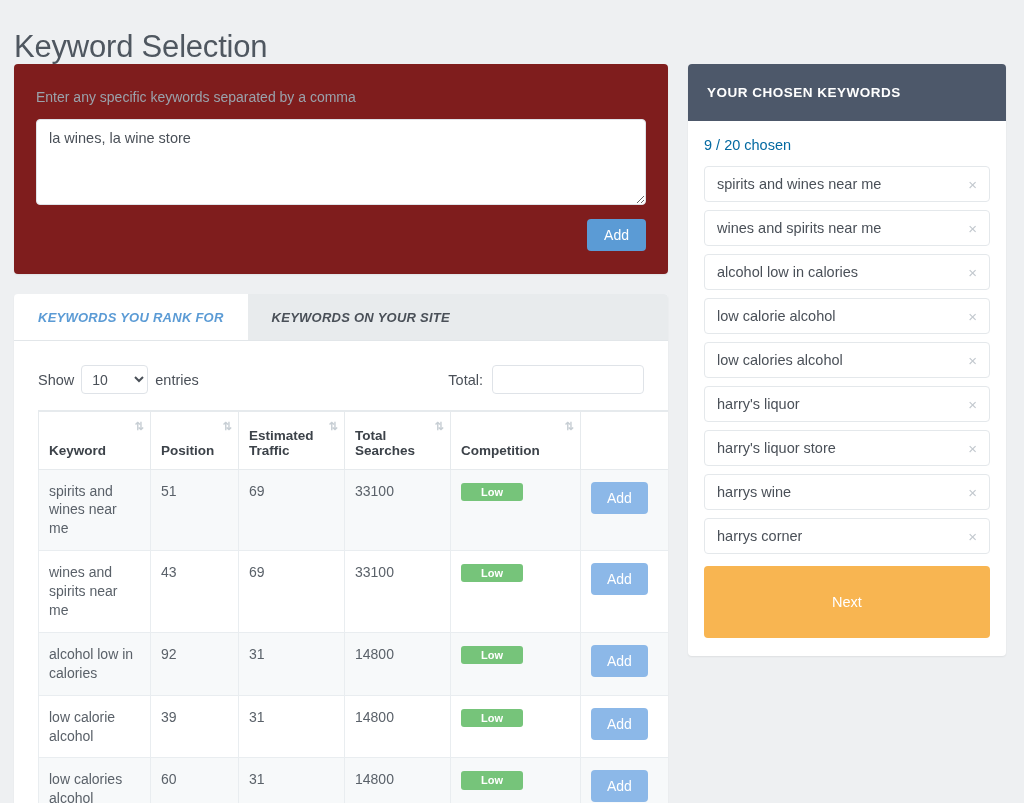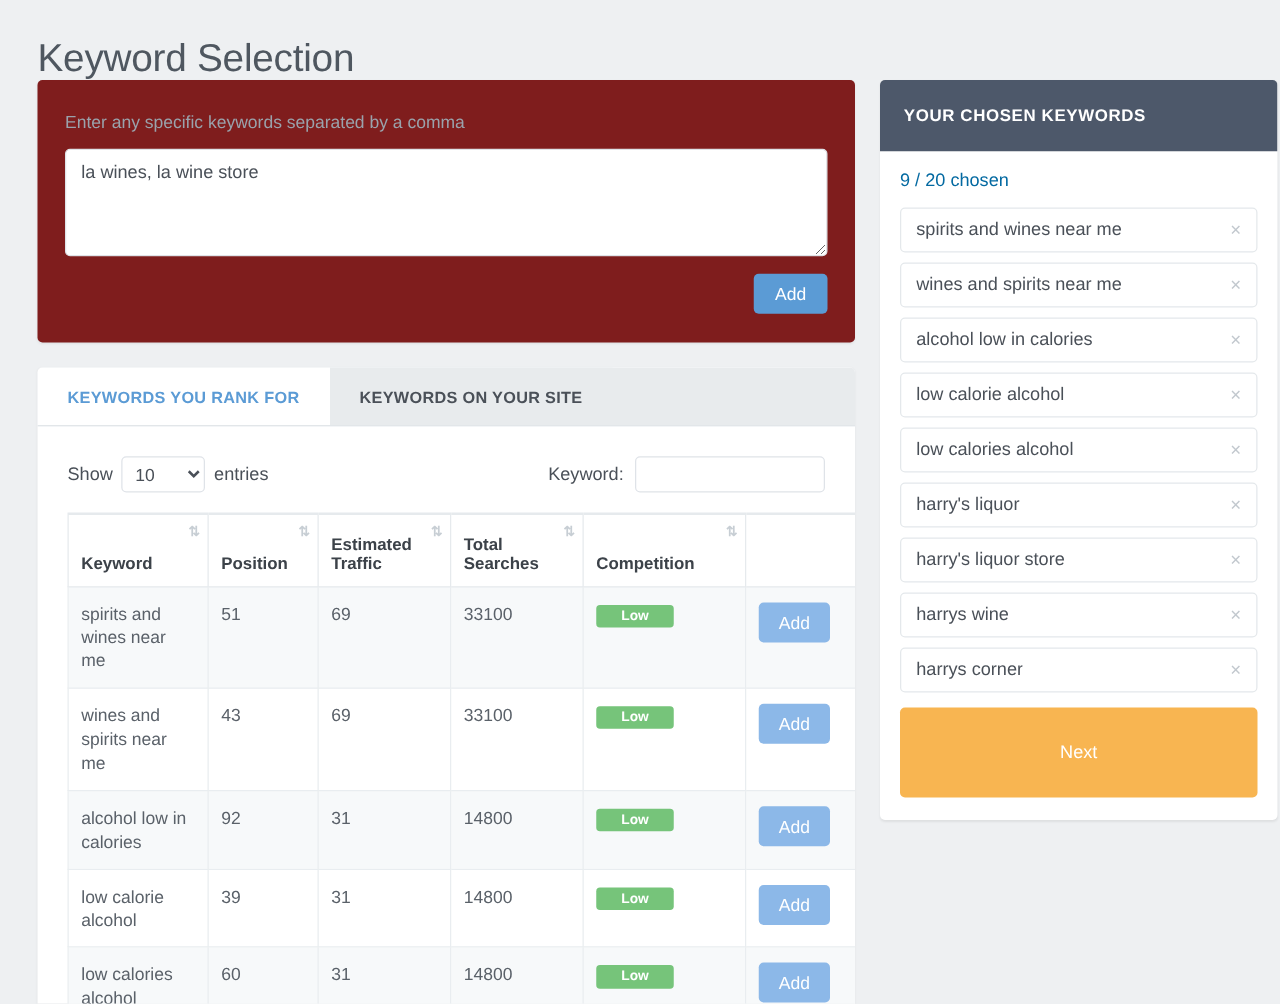--- a/index.html
+++ b/index.html
@@ -3,21 +3,21 @@
 <meta charset="utf-8">
 <style>
   * { box-sizing: border-box; }
   html, body {
     margin: 0; padding: 0;
     width: 1024px; height: 803px;
     background: #eef0f2;
     font-family: "Liberation Sans", sans-serif;
     overflow: hidden;
   }
-  .page { position: relative; width: 912px; height: 803px; margin-left: 16px; }
+  .page { position: relative; width: 912px; height: 803px; }
 
   
   .page-title {
     position: absolute;
     left: 14px; top: 8px;
     font-size: 31px;
     font-weight: 400;
     color: #4f5760;
     letter-spacing: -0.2px;
   }
@@ -94,20 +94,21 @@
   .tab {
     display: flex;
     align-items: center;
     padding: 0 24px;
     font-size: 13px;
     font-weight: bold;
     letter-spacing: 0.25px;
     color: #4a5058;
     cursor: pointer;
     background: #e8ebed;
+    font-style: italic;
   }
   .tab.active {
     background: #ffffff;
     color: #5b9bd5;
   }
 
   
   .table-panel { padding: 24px 24px 0 24px; }
   .table-controls {
     display: flex;
@@ -309,21 +310,21 @@
     <div class="table-panel">
       <div class="table-controls">
         <div class="show-entries">
           <span>Show</span>
           <select class="entries-select">
             <option>10</option>
           </select>
           <span>entries</span>
         </div>
         <div class="search-box">
-          <span>Keyword:</span>
+          <span>Total:</span>
           <input class="search-input" type="text" placeholder="" style="">
         </div>
       </div>
 
       <table class="kw-table">
         <thead>
           <tr>
             <th class="col-keyword">
               <span class="sort-icon">⇅</span>
               <span>Keyword</span>

